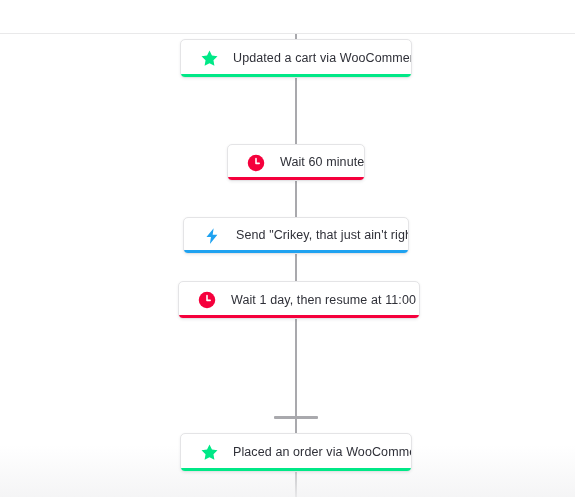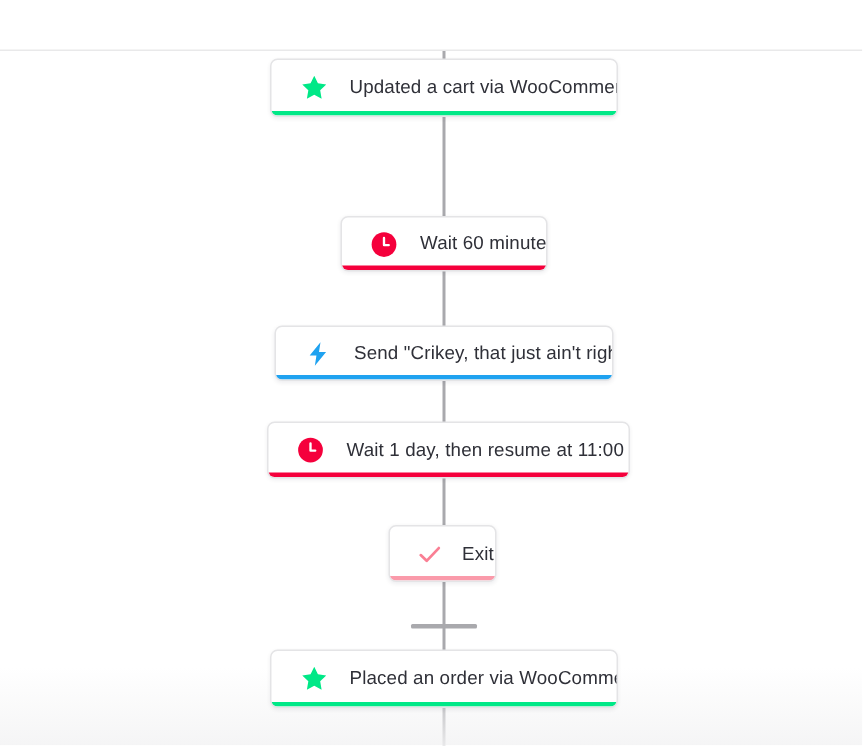--- a/index.html
+++ b/index.html
@@ -182,31 +182,20 @@
         <svg width="18" height="18" viewBox="0 0 24 24" aria-hidden="true">
           <circle cx="12" cy="12" r="11" fill="#f5003c"></circle>
           <path d="M12 6.2v6.3h4.2" fill="none" stroke="#ffffff" stroke-width="2.1" stroke-linecap="round" stroke-linejoin="round"></path>
         </svg>
       </span>
       <span class="node-label">Wait 1 day, then resume at 11:00 am</span>
     </div>
     <div class="accent" style="background:#f5003c"></div>
   </div>
 
-  <div class="node" id="node-exit">
-    <div class="node-inner">
-      <span class="node-icon">
-        <svg width="17" height="17" viewBox="0 0 24 24" aria-hidden="true">
-          <path d="M3.5 12.8l5.6 5.4L20.5 6.2" fill="none" stroke="#fa7f94" stroke-width="2.6" stroke-linecap="round" stroke-linejoin="round"></path>
-        </svg>
-      </span>
-      <span class="node-label">Exit</span>
-    </div>
-    <div class="accent" style="background:#fa9aaa"></div>
-  </div>
 
   <div class="node" id="node-trigger-order">
     <div class="node-inner">
       <span class="node-icon">
         <svg width="19" height="19" viewBox="0 0 24 24" aria-hidden="true">
           <path fill="#00e887" d="M12 1.8l3.1 6.4 7 1-5.1 5 1.2 7-6.2-3.3L5.8 21.2l1.2-7-5.1-5 7-1z"></path>
         </svg>
       </span>
       <span class="node-label">Placed an order via WooCommerce</span>
     </div>

